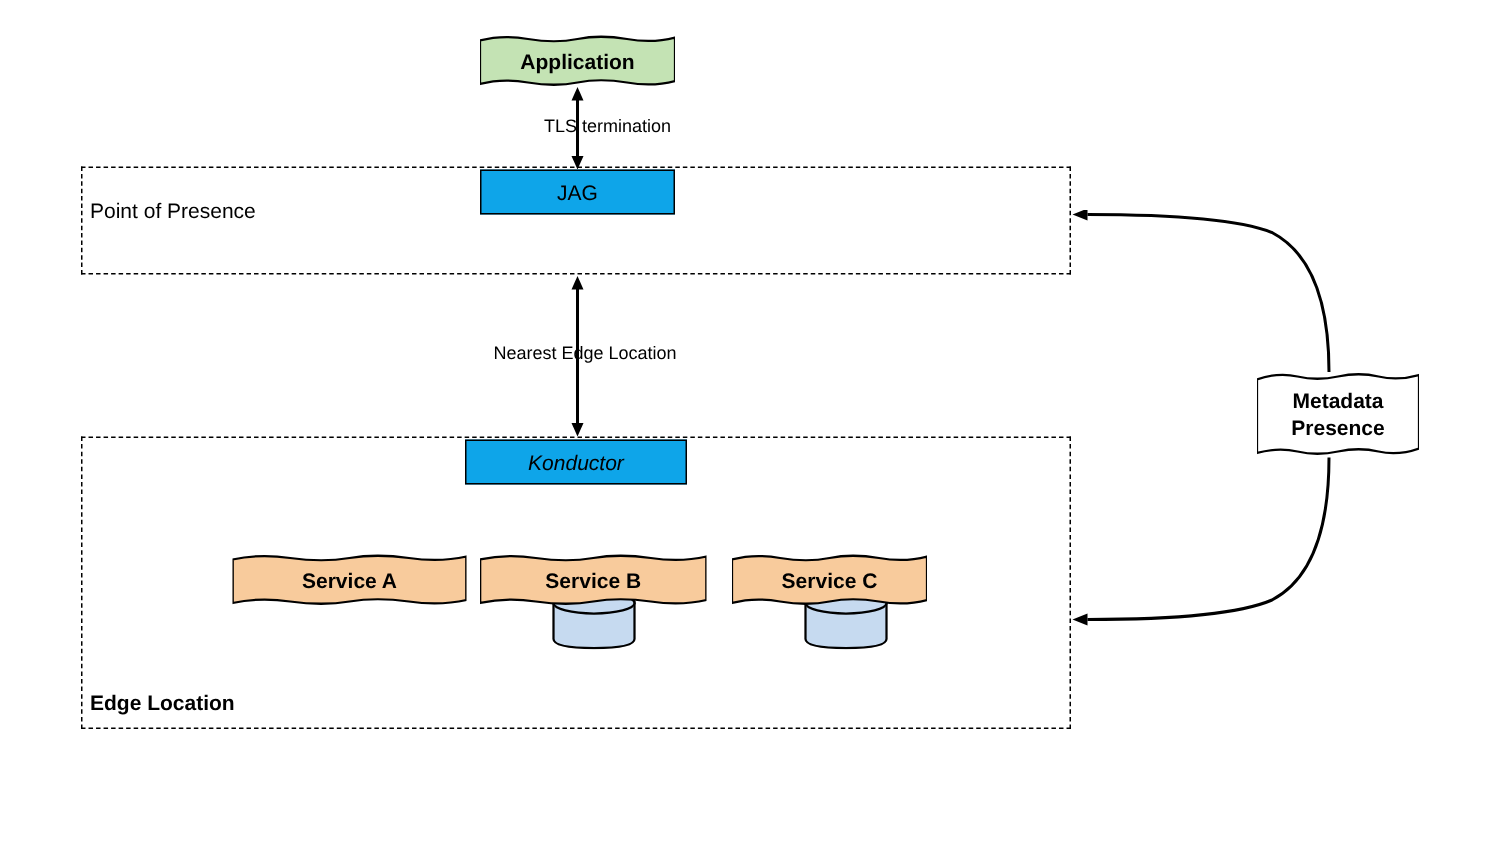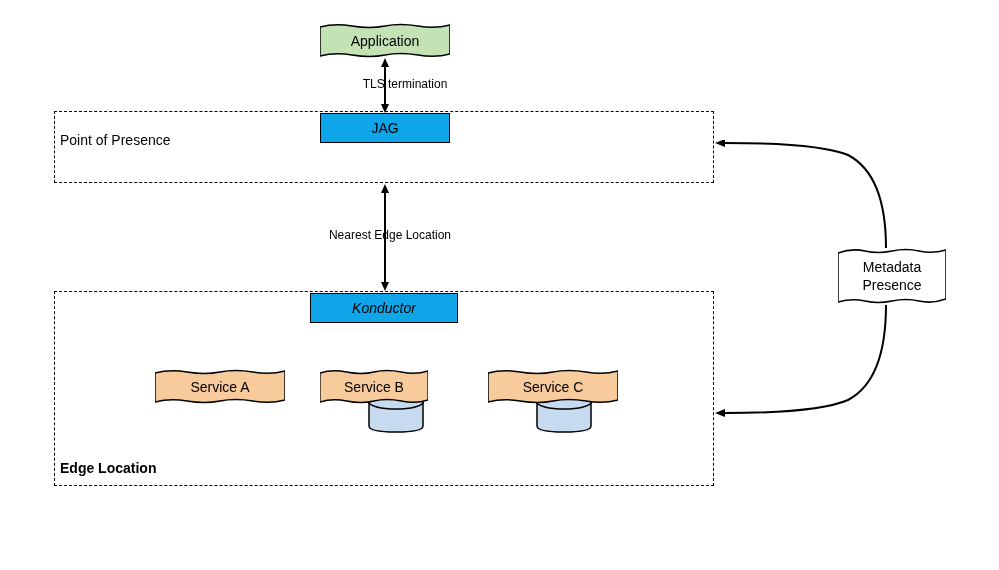--- a/index.html
+++ b/index.html
@@ -31,20 +31,21 @@
     .wavy-box svg {
       position: absolute;
       top: 0;
       left: 0;
       width: 100%;
       height: 100%;
     }
     .wavy-box span {
       position: relative;
       z-index: 2;
+      font-weight: bold;
     }
     .dashed-container {
       position: absolute;
       border: 1.5px dashed #000;
       background: transparent;
     }
     .container-label {
       position: absolute;
       font-size: 14px;
     }
@@ -93,34 +94,34 @@
   <polygon points="5,107 1,98 9,98" fill="#000"></polygon>
 </svg>
 
 <div class="dashed-container" style="left:54px; top:291px; width:660px; height:195px;"></div>
 <div class="container-label" style="left:60px; top:460px;font-weight:bold;">Edge Location</div>
 
 <div class="box" style="left:310px; top:293px; width:148px; height:30px;font-style:italic;">
   <span>Konductor</span>
 </div>
 
-<div class="wavy-box" style="left:155px; top:369px; width:130px; height:35px;">
+<div class="wavy-box" style="left:155px; top:369px; width:156px; height:35px;">
   <svg viewBox="0 0 130 35" preserveAspectRatio="none">
     <path d="M0,4 Q15,0 32,3 Q50,6 65,3 Q80,0 98,3 Q115,6 130,2 L130,31 Q115,35 98,32 Q80,29 65,32 Q50,35 32,32 Q15,29 0,33 Z" fill="#f8cb9c" stroke="#000" stroke-width="1.5"></path>
   </svg>
   <span>Service A</span>
 </div>
 
 <svg class="cylinder" style="left:367px; top:395px; width:58px; height:38px;" viewBox="0 0 58 38">
   <ellipse cx="29" cy="7" rx="27" ry="7" fill="#c6daf0" stroke="#000" stroke-width="1.5"></ellipse>
   <path d="M2,7 L2,31 Q2,37 29,37 Q56,37 56,31 L56,7" fill="#c6daf0" stroke="#000" stroke-width="1.5"></path>
   <ellipse cx="29" cy="7" rx="27" ry="7" fill="#c6daf0" stroke="#000" stroke-width="1.5"></ellipse>
 </svg>
 
-<div class="wavy-box" style="left:320px; top:369px; width:108px; height:35px;">
+<div class="wavy-box" style="left:320px; top:369px; width:151px; height:35px;">
   <svg viewBox="0 0 130 35" preserveAspectRatio="none">
     <path d="M0,4 Q15,0 32,3 Q50,6 65,3 Q80,0 98,3 Q115,6 130,2 L130,31 Q115,35 98,32 Q80,29 65,32 Q50,35 32,32 Q15,29 0,33 Z" fill="#f8cb9c" stroke="#000" stroke-width="1.5"></path>
   </svg>
   <span>Service B</span>
 </div>
 
 <svg class="cylinder" style="left:535px; top:395px; width:58px; height:38px;" viewBox="0 0 58 38">
   <ellipse cx="29" cy="7" rx="27" ry="7" fill="#c6daf0" stroke="#000" stroke-width="1.5"></ellipse>
   <path d="M2,7 L2,31 Q2,37 29,37 Q56,37 56,31 L56,7" fill="#c6daf0" stroke="#000" stroke-width="1.5"></path>
   <ellipse cx="29" cy="7" rx="27" ry="7" fill="#c6daf0" stroke="#000" stroke-width="1.5"></ellipse>

